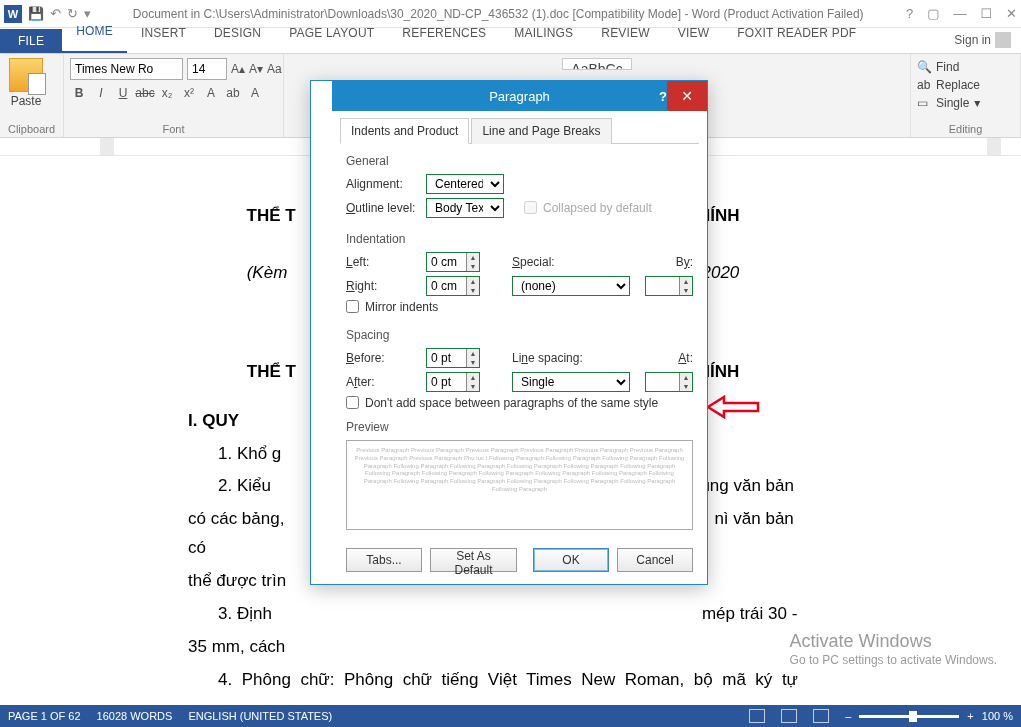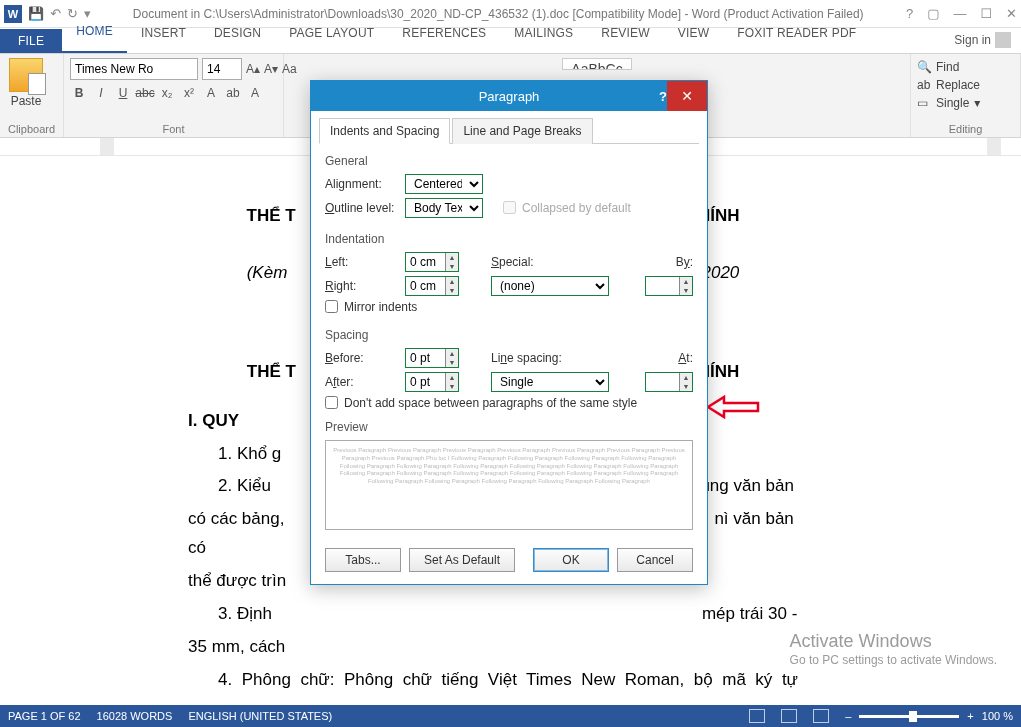--- a/index.html
+++ b/index.html
@@ -22,21 +22,21 @@
 .ribbon { height: 84px; background: #f3f3f3; border-bottom: 1px solid #d4d4d4; display: flex; }
 .group { border-right: 1px solid #e1e1e1; display: flex; flex-direction: column; justify-content: space-between; padding: 4px 6px 2px; }
 .group-label { text-align: center; color: #777; font-size: 11px; padding-top: 2px; }
 .clipboard { width: 64px; }
 .clipboard .pastebig { width: 40px; text-align: center; }
 .clipboard .pastebig .picon { width: 34px; height: 34px; margin: 0 auto 2px; background: linear-gradient(#f9d56e,#f2a52a); border: 1px solid #d4a02a; position: relative; }
 .clipboard .pastebig .picon::after { content:""; position:absolute; right:-4px; bottom:-4px; width:16px;height:20px;background:#fff;border:1px solid #999;}
 .fontgroup { width: 220px; }
 .fontrow { display: flex; align-items: center; gap: 4px; margin-bottom: 4px;}
 .fontrow select, .fontrow .combo { height: 22px; border: 1px solid #ababab; background: #fff; font-size: 12px; padding: 0 4px;}
-.fontname { width: 128px; }
+.fontname { width: 113px; }
 .fontsize { width: 40px; }
 .fontrow .ibtn { width: 18px; height: 18px; display: inline-flex; align-items:center; justify-content:center; color:#555; font-size:12px;}
 .styles { flex:1; display:flex; align-items:center; justify-content:center; gap:10px;}
 .stylebox { width:70px;height:50px;border:1px solid #ccc;background:#fff;text-align:center;padding:2px;font-size:11px;color:#444;overflow:hidden;}
 .editing { width:110px; }
 .editing .erow{display:flex;align-items:center;gap:5px;padding:2px 0;color:#444;}
 .editing .eicon{width:14px;height:14px;display:inline-block;}
 
 .ruler { height: 18px; background: #fff; border-bottom: 1px solid #e6e6e6; position: relative; color:#888; font-size:9px;}
 .ruler .rbody{position:absolute;left:100px;right:20px;top:0;bottom:0;border-left:14px solid #eaeaea;border-right:14px solid #eaeaea;display:flex;align-items:center;}
@@ -51,21 +51,21 @@
 .watermark{position:absolute;right:24px;bottom:30px;color:#9b9b9b;font-size:18px;line-height:1.3;}
 .watermark .w2{font-size:12px;}
 
 .statusbar{position:absolute;left:0;right:0;bottom:0;height:22px;background:#2b579a;color:#fff;display:flex;align-items:center;font-size:11px;padding:0 8px;gap:16px;}
 .statusbar .spacer{flex:1;}
 .statusbar .zicon{width:16px;height:14px;border:1px solid #fff;opacity:.7;}
 .statusbar .zoom{display:flex;align-items:center;gap:8px;}
 .statusbar .slider{width:100px;height:3px;background:#fff;position:relative;}
 .statusbar .slider::after{content:"";position:absolute;left:50%;top:-4px;width:8px;height:11px;background:#fff;}
 
-.modal { position: absolute; left: 310px; top: 80px; width: 398px; background: #fff; border: 1px solid #1e87c8; box-shadow: 0 4px 18px rgba(0,0,0,.25); }
+.modal { position: absolute; left: 310px; top: 80px; width: 398px; background: #fff; border: 1px solid #1e87c8; box-shadow: 0 4px 18px rgba(0,0,0,.25); padding-left: 21px; }
 .modal .mtitle { height: 30px; background: #1e87c8; color: #fff; display:flex; align-items:center; justify-content:center; font-size:13px; position:relative;}
 .modal .mtitle .help{position:absolute;right:40px;color:#fff;font-weight:bold;}
 .modal .mtitle .mclose{position:absolute;right:0;top:0;width:40px;height:30px;background:#c9302c;color:#fff;display:flex;align-items:center;justify-content:center;font-size:14px;}
 .modal .mtabs{display:flex;border-bottom:1px solid #ccc;margin:6px 8px 0;}
 .modal .mtab{padding:5px 10px;border:1px solid #ccc;border-bottom:none;background:#fff;font-size:12px;color:#333;margin-right:2px;position:relative;top:1px;}
 .modal .mtab.active{background:#fff;border-bottom:1px solid #fff;}
 .modal .mtab:not(.active){background:#f3f3f3;}
 .modal .mbody{padding:4px 14px 10px;font-size:12px;color:#333;}
 .mbody .ghdr{color:#555;margin:6px 0 6px 0;}
 .mbody .frow{display:flex;align-items:center;margin:4px 0;gap:8px;}
@@ -230,21 +230,21 @@
   </div>
 </div>
 
 <div class="modal">
   <div class="mtitle">
     <span>Paragraph</span>
     <span class="help">?</span>
     <span class="mclose">✕</span>
   </div>
   <div class="mtabs">
-    <div class="mtab active"><span>Indents and Spacing</span></div>
+    <div class="mtab active"><span>Indents and Product</span></div>
     <div class="mtab"><span>Line and Page Breaks</span></div>
   </div>
   <div class="mbody">
     <div class="ghdr">General</div>
     <div class="frow">
       <label>Ali<u>g</u>nment:</label>
       <select class="sel"><option class="hl">Centered</option></select>
     </div>
     <div class="frow">
       <label><u>O</u>utline level:</label>

